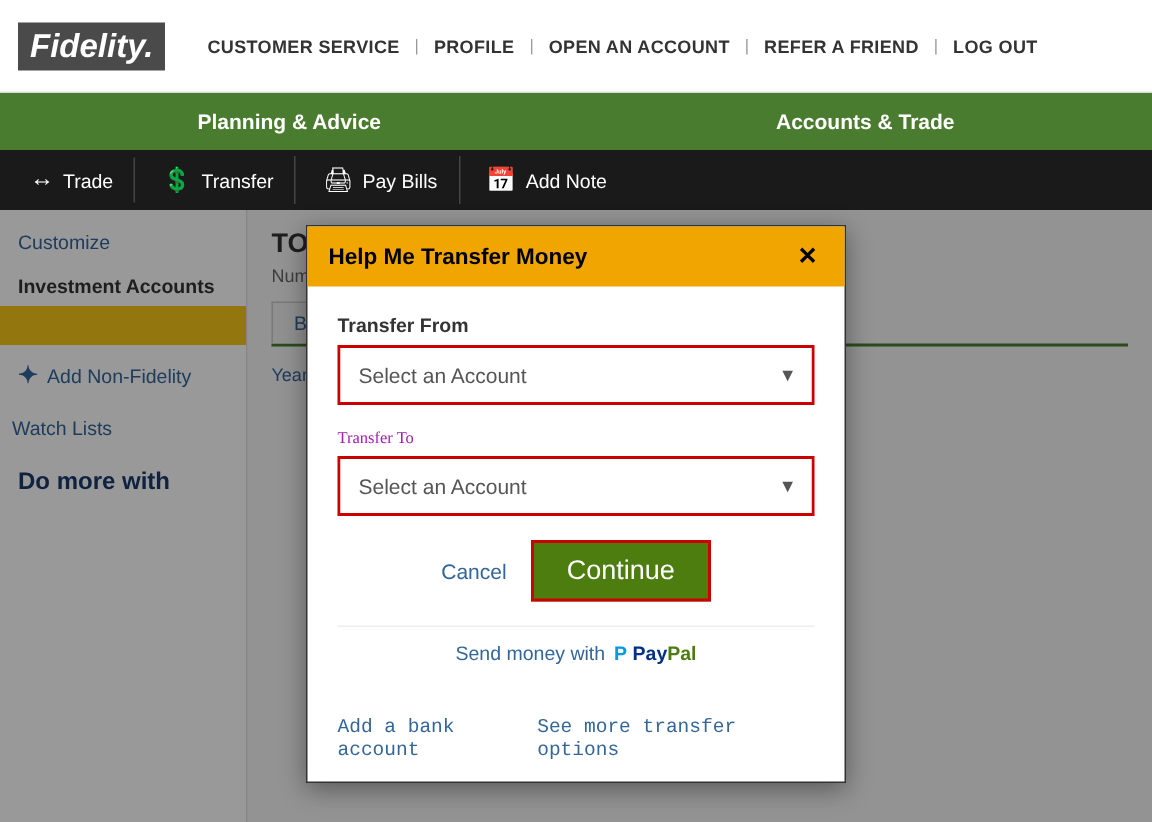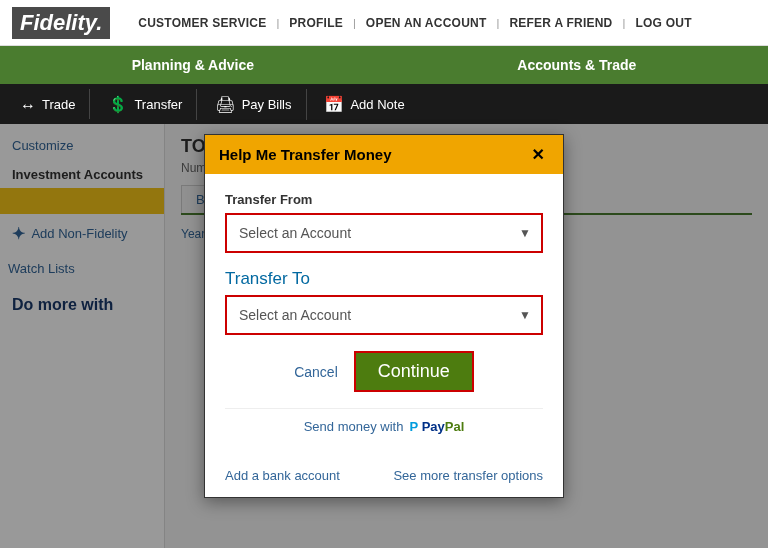--- a/index.html
+++ b/index.html
@@ -5,21 +5,21 @@
     * { margin: 0; padding: 0; box-sizing: border-box; }
     body { font-family: Arial, Helvetica, sans-serif; width: 768px; height: 548px; overflow: hidden; background: #f5f5f5; }
 
     
     .top-nav {
       background: #fff;
       border-bottom: 1px solid #ddd;
       display: flex;
       align-items: center;
       padding: 0 12px;
-      height: 46px;
+      height: 62px;
     }
     .logo {
       font-size: 22px;
       font-weight: 900;
       font-style: italic;
       color: #fff;
       background: #4a4a4a;
       padding: 3px 8px;
       margin-right: 18px;
       letter-spacing: 0;
@@ -241,24 +241,25 @@
       padding: 18px 20px;
     }
     .form-label {
       font-size: 13px;
       font-weight: 700;
       color: #333;
       margin-bottom: 6px;
       display: block;
     }
     .form-label-gray {
-      font-size: 17px;
-      color: #0369a1;
+      font-size: 11px;
+      color: #a21caf;
       margin-bottom: 6px;
       display: block;
+      font-family: Liberation Serif, serif;
     }
     .select-wrapper {
       position: relative;
       border: 2px solid #c00;
       margin-bottom: 16px;
     }
     .select-wrapper select {
       width: 100%;
       padding: 10px 12px;
       font-size: 14px;
@@ -319,20 +320,21 @@
       font-weight: 700;
       color: #003087;
     }
     .paypal-logo span { color: #009cde; }
     .modal-footer-links {
       display: flex;
       justify-content: space-between;
       padding: 8px 20px 14px;
       font-size: 13px;
       color: #336699;
+      font-family: Liberation Mono, monospace;
     }
     .modal-footer-links a {
       color: #336699;
       text-decoration: none;
       cursor: pointer;
     }
   </style>
 </head>
 <body>
 

